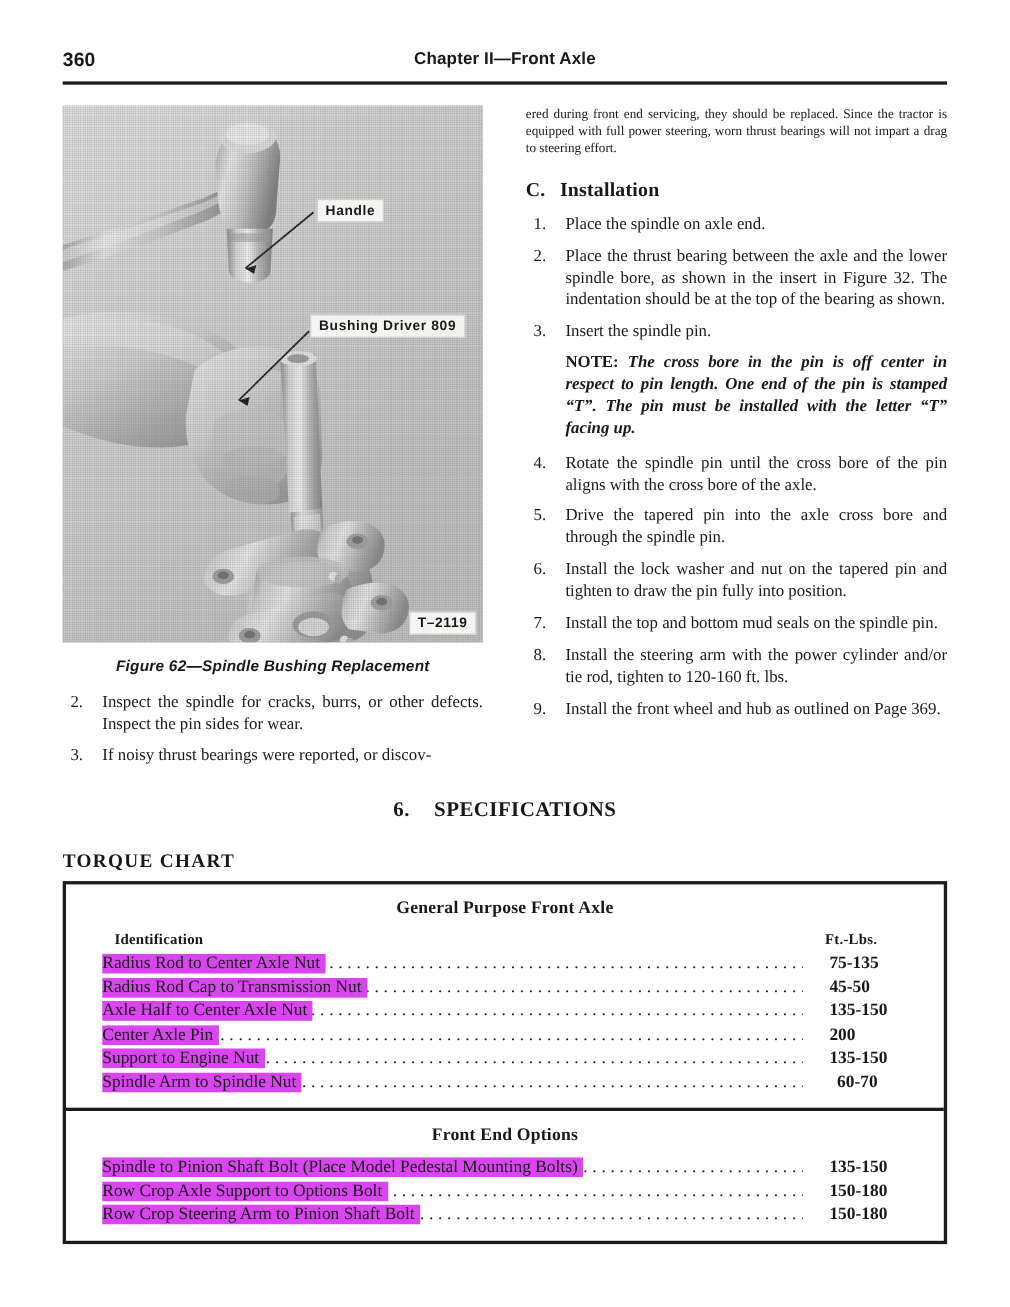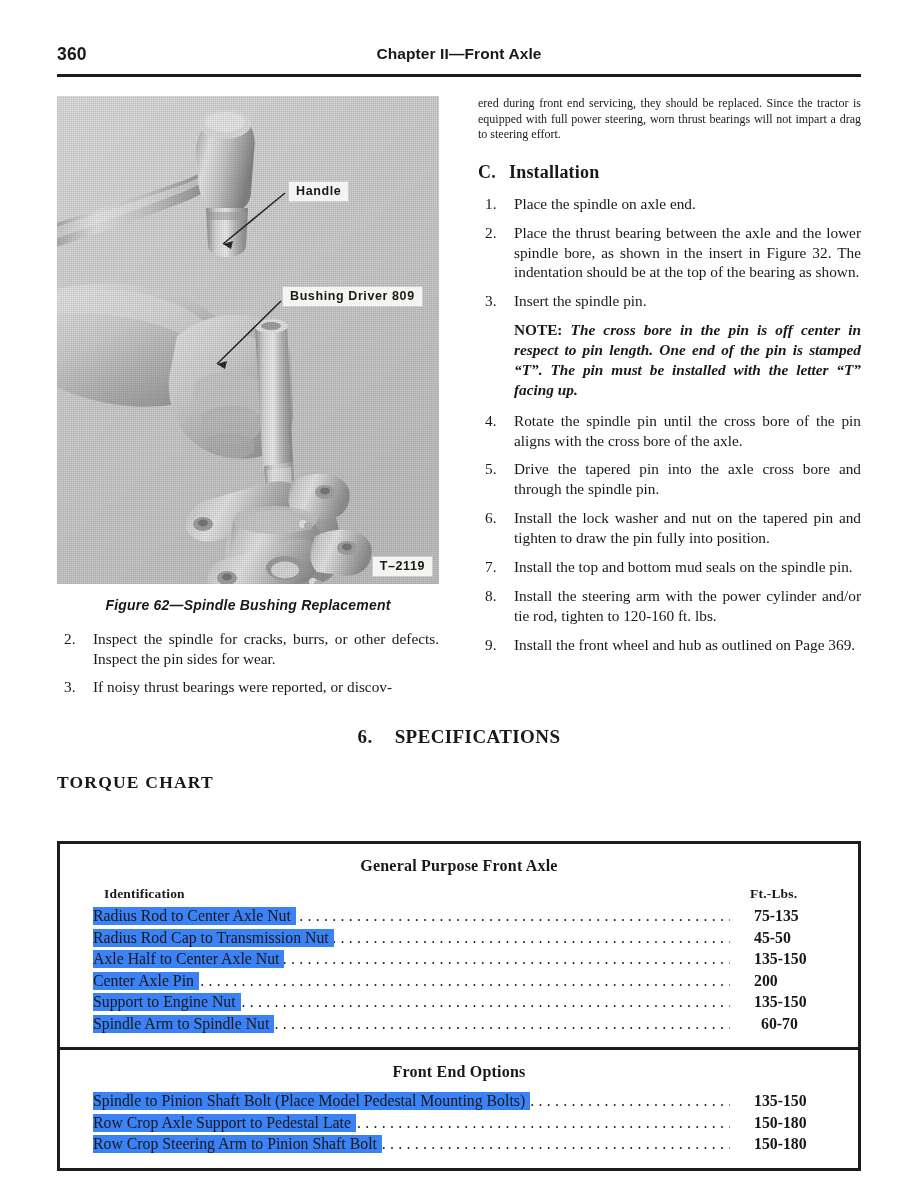--- a/index.html
+++ b/index.html
@@ -199,21 +199,21 @@
     text-align: left;
     font-size: 17.5px;
     font-weight: bold;
     letter-spacing: 1.2px;
   }
 
   
   #torque-table {
     position: absolute;
     left: 57px;
-    top: 841px;
+    top: 801px;
     width: 804px;
     border: 3px solid #1c1c1c;
     box-sizing: border-box;
     background: #fff;
   }
   .table-section { padding: 13px 0 11px 0; }
   .table-section + .table-section { border-top: 3px solid #1c1c1c; }
   .section-title {
     text-align: center;
     font-size: 16px;
@@ -246,21 +246,21 @@
     position: relative;
     height: 21.5px;
     font-size: 15.8px;
     white-space: nowrap;
     overflow: hidden;
   }
   .spec-name {
     position: absolute;
     left: 33px;
     top: 0;
-    background: #3b82f6;
+    background: #d946ef;
     padding-right: 5px;
     z-index: 2;
   }
   .spec-leader {
     position: absolute;
     left: 33px;
     right: 128px;
     top: 0;
     overflow: hidden;
     letter-spacing: 4.3px;
@@ -530,21 +530,21 @@
 
   <div class="table-section">
     <div class="section-title">Front End Options</div>
     <div class="spec-row">
       <span class="spec-leader">.....................................................................................................</span>
       <span class="spec-name">Spindle to Pinion Shaft Bolt (Place Model Pedestal Mounting Bolts)</span>
       <span class="spec-value">135-150</span>
     </div>
     <div class="spec-row">
       <span class="spec-leader">.....................................................................................................</span>
-      <span class="spec-name">Row Crop Axle Support to Pedestal Late</span>
+      <span class="spec-name">Row Crop Axle Support to Options Bolt</span>
       <span class="spec-value">150-180</span>
     </div>
     <div class="spec-row">
       <span class="spec-leader">.....................................................................................................</span>
       <span class="spec-name">Row Crop Steering Arm to Pinion Shaft Bolt</span>
       <span class="spec-value">150-180</span>
     </div>
   </div>
 </div>
 

